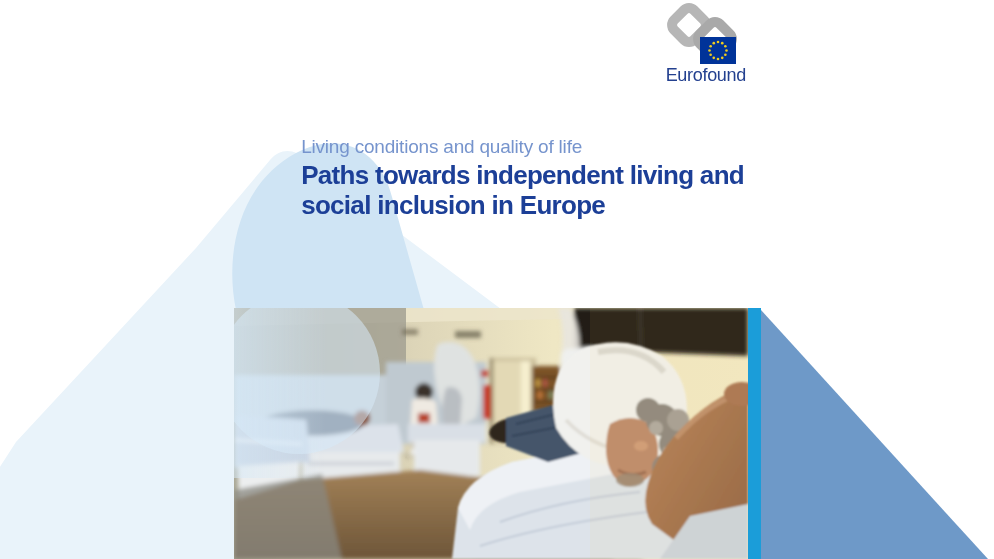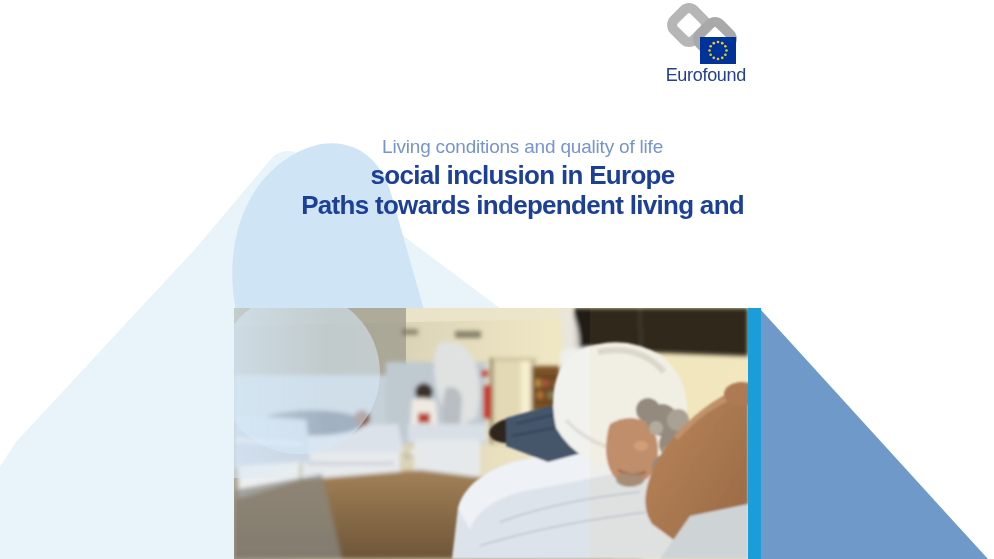--- a/index.html
+++ b/index.html
@@ -10,21 +10,21 @@
   .bg-svg{position:absolute;left:0;top:0;}
   
   .logo{position:absolute;left:617px;top:2px;width:131px;height:84px;}
   .logo .links{position:absolute;left:46px;top:1px;}
   .logo .flag{position:absolute;left:83px;top:35px;width:36px;height:27px;background:var(--eu_flag_blue,#039);}
   .logo .brand{
     position:absolute;right:2px;bottom:0px;font-size:18px;letter-spacing:-0.3px;
     color:var(--brand_blue,#23408f);white-space:nowrap;
   }
   
-  .headline{position:absolute;right:250px;top:136px;text-align:center;}
+  .headline{position:absolute;right:250px;top:136px;text-align:left;}
   .series{
     font-size:19px;letter-spacing:-0.2px;color:var(--series_blue,#7694cd);
     margin-bottom:3px;white-space:nowrap;
   }
   .title{
     font-size:26px;font-weight:bold;letter-spacing:-0.7px;line-height:29.5px;
     color:var(--title_blue,#1c3f97);white-space:nowrap;
   }
 </style>
 </head>
@@ -196,18 +196,18 @@
             <circle cx="13.75" cy="6.14" r="1.3"></circle>
         </g>
       </svg>
     </div>
     <div class="brand">Eurofound</div>
   </div>
 
   <div class="headline">
     <div class="series">Living conditions and quality of life</div>
     <div class="title">
+      <div>Paths towards independent living and</div>
       <div>social inclusion in Europe</div>
-      <div>Paths towards independent living and</div>
     </div>
   </div>
 
 </div>
 
 </body></html>

